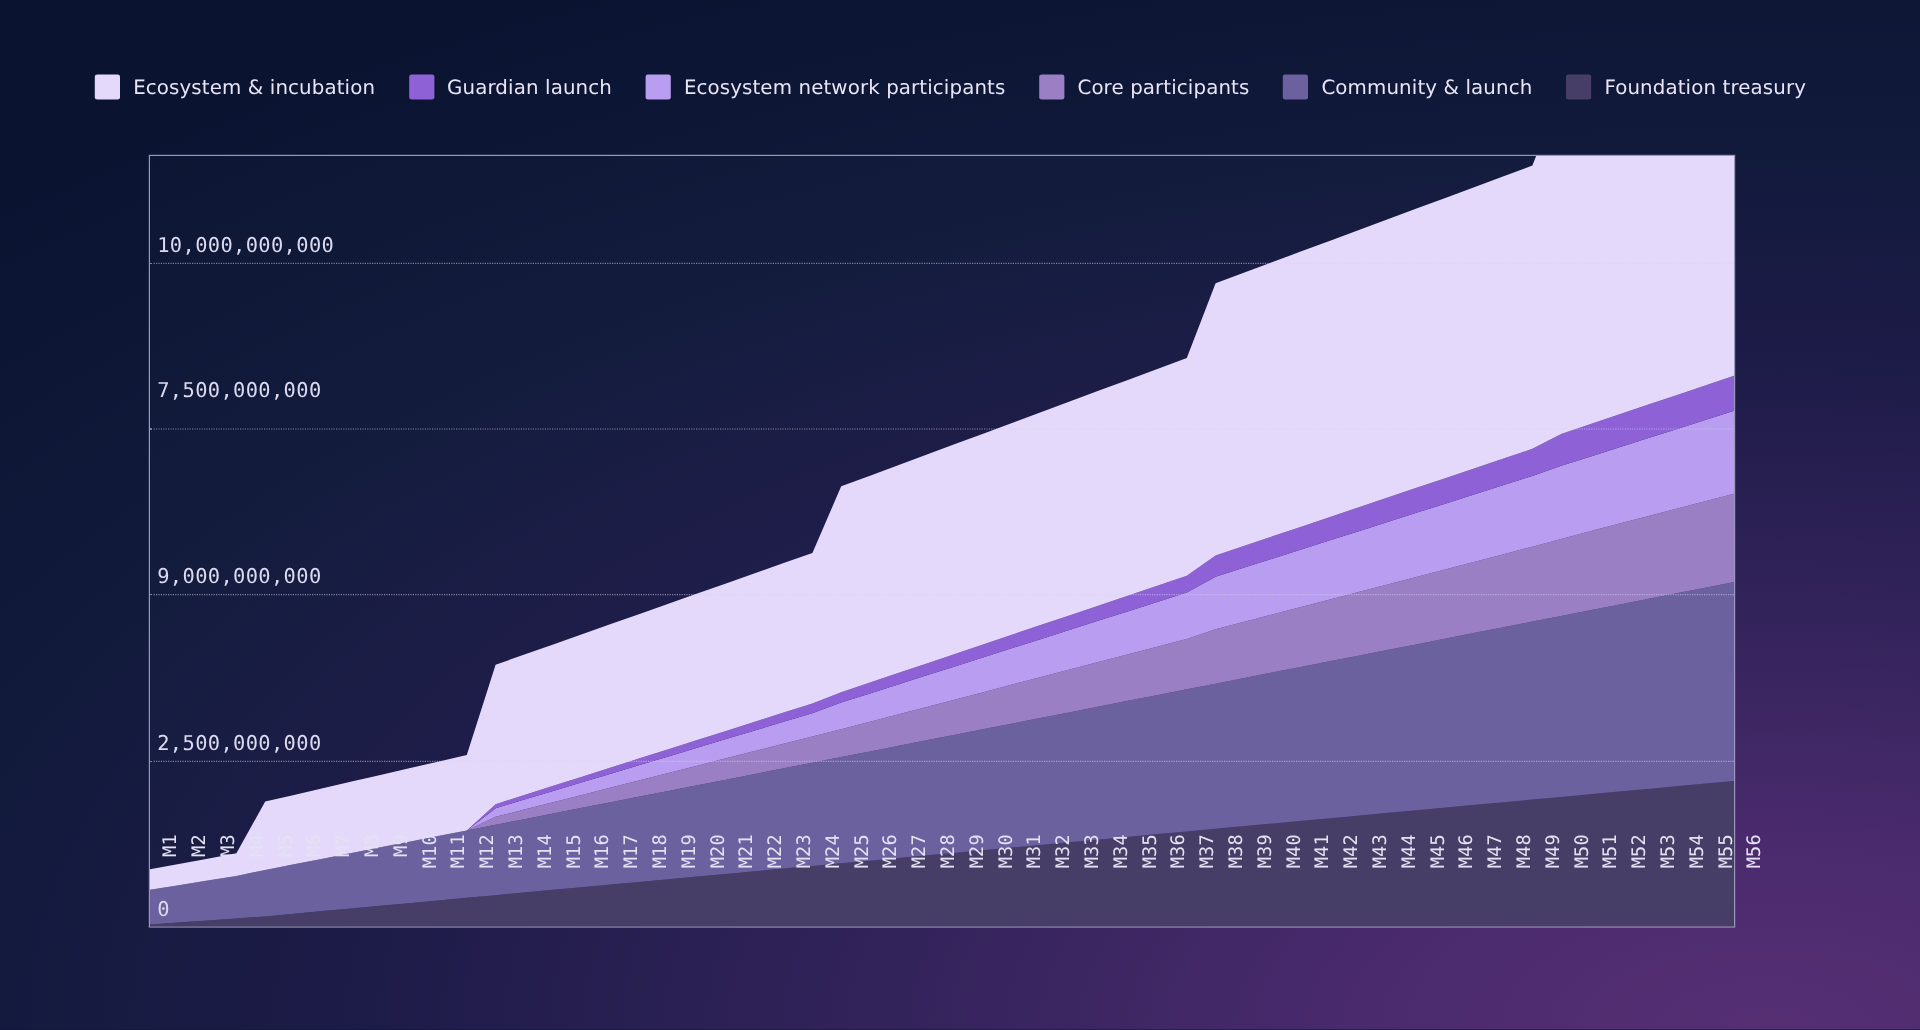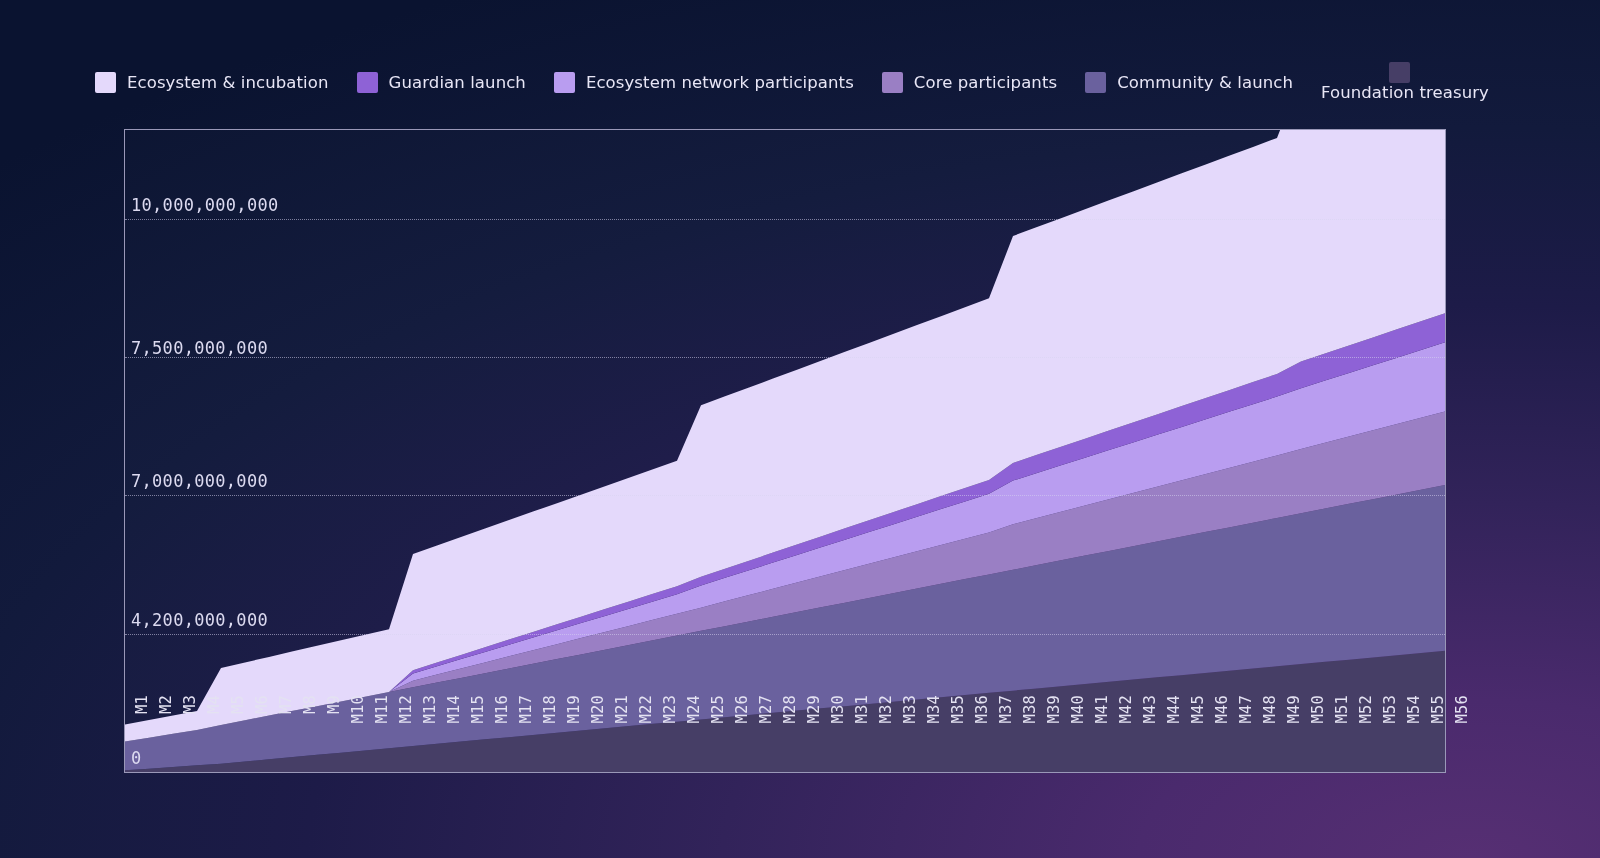--- a/index.html
+++ b/index.html
@@ -33,21 +33,21 @@
     display: flex;
     justify-content: center;
     align-items: center;
     gap: 0;
   }
   .legend-item {
     display: flex;
     align-items: center;
     margin-right: 28px;
   }
-  .legend-item:last-child { margin-right: 16px; flex-direction: column; }
+  .legend-item:last-child { margin-right: 16px; }
   .legend-swatch {
     width: 21px;
     height: 21px;
     border-radius: 2px;
     margin-right: 11px;
     flex: 0 0 auto;
   }
   .legend-label {
     color: #e8e6f6;
     font-size: 16.5px;
@@ -164,23 +164,23 @@
       </svg>
   </div>
   <div id="grid-layer">
       <div class="gridline" style="top: 503.638px;"></div>
       <div class="gridline" style="top: 365.276px;"></div>
       <div class="gridline" style="top: 226.914px;"></div>
       <div class="gridline" style="top: 88.5517px;"></div>
     </div>
   <div id="ylabel-layer">
       <div class="ytick-label" style="top: 642px;">0</div>
-      <div class="ytick-label" style="top: 503.638px;">4,200,000,000</div>
-      <div class="ytick-label" style="top: 365.276px;">7,000,000,000</div>
-      <div class="ytick-label" style="top: 232px;">7,500,000,000</div>
+      <div class="ytick-label" style="top: 503.638px;">2,500,000,000</div>
+      <div class="ytick-label" style="top: 365.276px;">9,000,000,000</div>
+      <div class="ytick-label" style="top: 210px;">7,500,000,000</div>
       <div class="ytick-label" style="top: 88.5517px;">10,000,000,000</div>
     </div>
 </div>
 
 <div id="xaxis">
     <div class="xtick" style="left: 9px;">M1</div>
     <div class="xtick" style="left: 33px;">M2</div>
     <div class="xtick" style="left: 57px;">M3</div>
     <div class="xtick" style="left: 81px;">M4</div>
     <div class="xtick" style="left: 105px;">M5</div>

